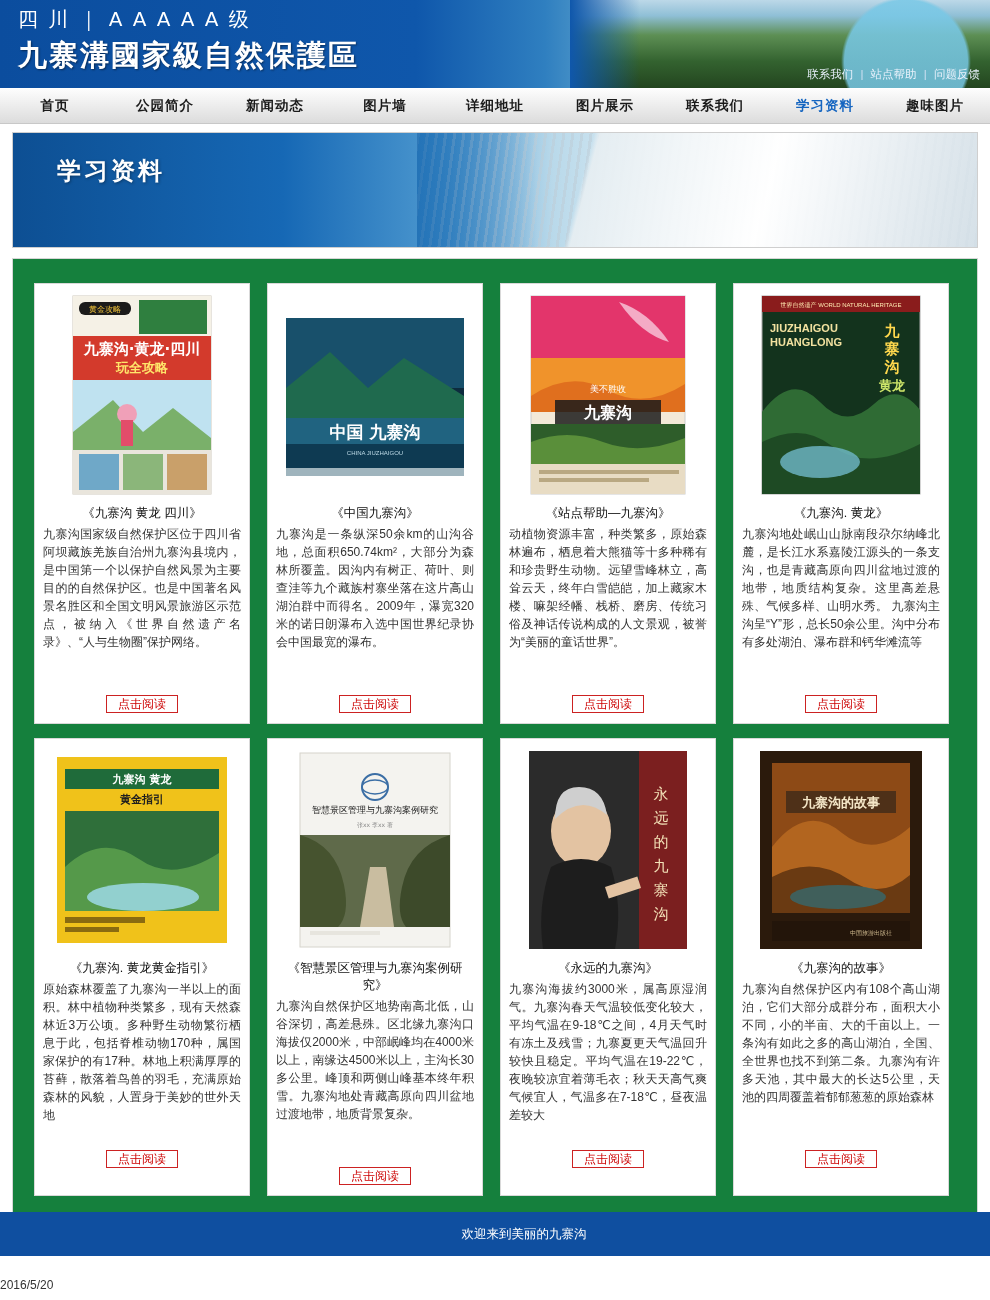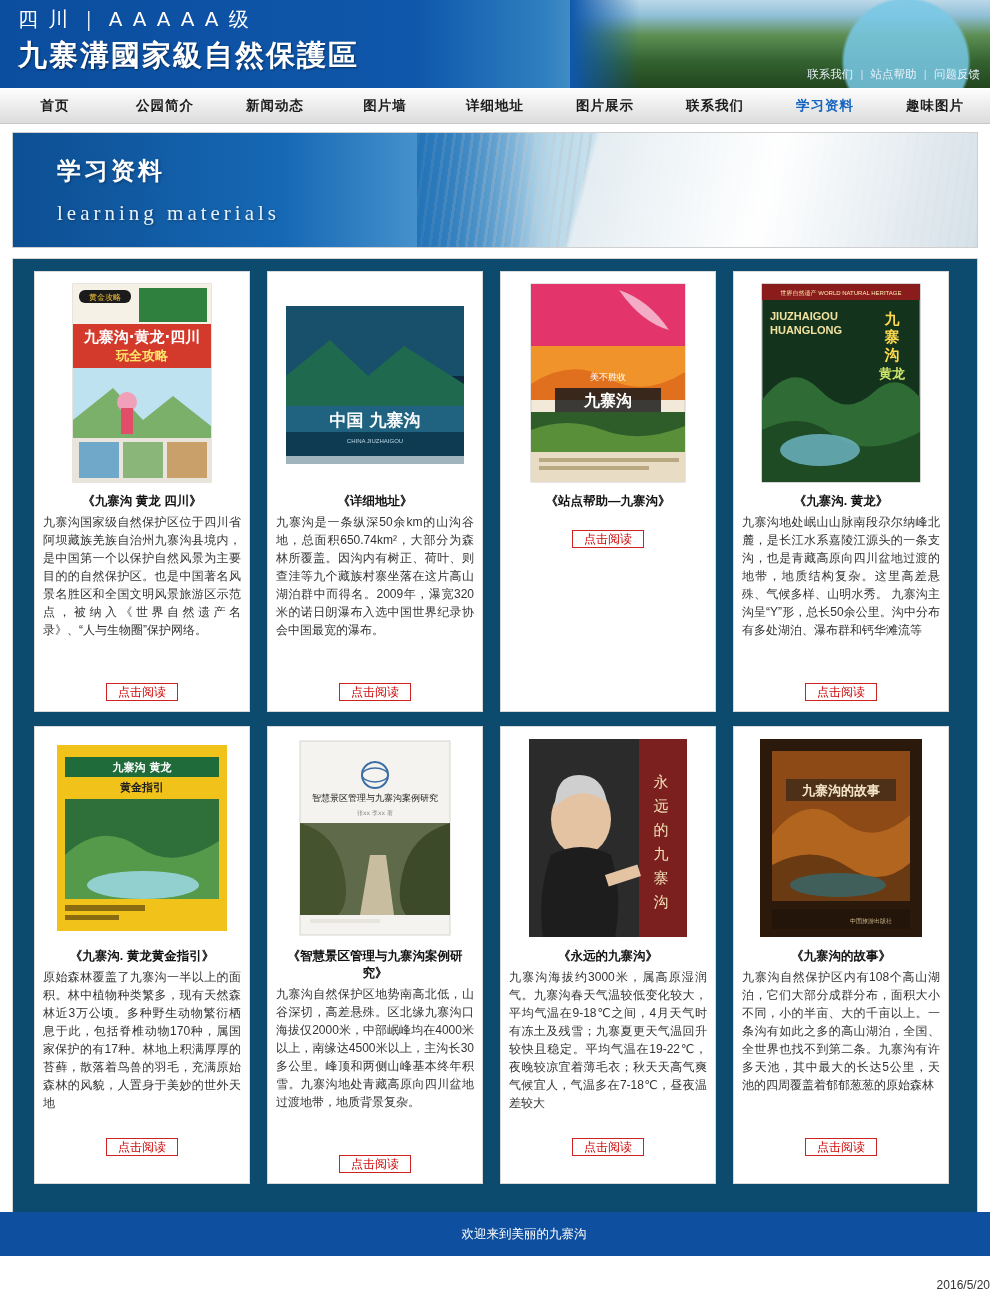--- a/index.html
+++ b/index.html
@@ -38,33 +38,33 @@
       linear-gradient(105deg, rgba(255,255,255,0) 0%, rgba(255,255,255,.0) 30%, rgba(230,238,242,.95) 31%, rgba(255,255,255,.98) 62%, rgba(210,222,230,.9) 100%),
       repeating-linear-gradient(98deg, rgba(190,205,215,.55) 0 3px, rgba(255,255,255,0) 3px 9px);}
   .banner-pages:after{content:"";position:absolute;left:0;top:0;width:120px;height:116px;
     background:linear-gradient(90deg,rgba(30,110,180,.85) 0%,rgba(30,110,180,0) 100%);}
   .banner-title{position:absolute;left:44px;top:22px;color:#ffffff;font-size:24px;font-weight:bold;letter-spacing:3px;z-index:3;
     text-shadow:1px 1px 3px rgba(0,0,0,.35);font-family:"DejaVu Sans",sans-serif;}
   .banner-sub{position:absolute;left:44px;top:68px;color:#eaf3fb;font-size:21px;letter-spacing:4px;z-index:3;
     font-family:"Liberation Serif",serif;text-shadow:1px 1px 3px rgba(0,0,0,.35);}
 
   
-  .content{width:966px;margin:10px auto 0;border:1px solid #d6d6d6;box-sizing:border-box;background:#0c4a6e;padding:12px 12px 14px;}
+  .content{width:966px;margin:10px auto 0;border:1px solid #d6d6d6;box-sizing:border-box;background:#15803d;padding:24px 12px 14px;}
   .grid{display:flex;flex-wrap:wrap;justify-content:flex-start;}
   .cell{width:216px;margin:0 8px 14px 9px;box-sizing:border-box;border:1px solid #d9d9d9;background:#fff;padding:8px 8px 10px;}
   .cover{width:198px;height:206px;margin:0 auto;display:block;border:0;}
-  .bk-title{text-align:center;font-size:12.5px;color:#111;margin:7px 0 3px;line-height:17px;font-weight:bold;}
+  .bk-title{text-align:center;font-size:12.5px;color:#111;margin:7px 0 3px;line-height:17px;}
   .bk-desc{font-size:12px;color:#333;line-height:18px;text-align:justify;height:150px;overflow:hidden;}
   .readbtn{display:block;width:70px;margin:20px auto 0;text-align:center;font-size:12px;color:#cc0000;
     border:1px solid #cc2222;background:#fff;line-height:16px;cursor:pointer;}
 
   
   .footer{position:absolute;left:0;bottom:44px;width:990px;height:44px;background:#0f4fa0;color:#fff;
     display:flex;align-items:center;justify-content:center;font-size:12.5px;padding-left:29px;}
-  .datebar{position:absolute;left:0;bottom:8px;width:990px;text-align:right;color:#333;font-size:12px;}
+  .datebar{position:absolute;left:0;bottom:8px;width:990px;text-align:left;color:#333;font-size:12px;}
 </style>
 </head>
 <body>
 
 <div class="page">
 
   <div class="header">
     <div class="hdr-photo"></div>
     <div class="prov">四 川 ｜ A A A A A 级</div>
     <div class="sitename">九寨溝國家級自然保護區</div>
@@ -85,21 +85,20 @@
     <a href="#">详细地址</a>
     <a href="#">图片展示</a>
     <a href="#">联系我们</a>
     <a href="#" class="active">学习资料</a>
     <a href="#">趣味图片</a>
   </div>
 
   <div class="banner-wrap">
     <div class="banner-pages"></div>
     <div class="banner-title">学习资料</div>
-    <div class="banner-sub">learning materials</div>
   </div>
 
   <div class="content">
     <div class="grid">
 
       <div class="cell">
         <svg class="cover" viewBox="0 0 198 206">
           <rect width="198" height="206" fill="#ffffff"></rect>
           <rect x="30" y="4" width="138" height="198" fill="#f2f0ea" stroke="#cfc9bd"></rect>
           <rect x="30" y="4" width="138" height="40" fill="#f5f1e6"></rect>
@@ -128,21 +127,21 @@
           <rect width="198" height="206" fill="#ffffff"></rect>
           <rect x="10" y="26" width="178" height="150" fill="#0d2b3e"></rect>
           <rect x="10" y="26" width="178" height="70" fill="#18506b"></rect>
           <path d="M10 96 L54 60 L92 96 L128 66 L188 104 L188 126 L10 126 Z" fill="#1f6a4e"></path>
           <rect x="10" y="126" width="178" height="50" fill="#0e3a52"></rect>
           <rect x="10" y="126" width="178" height="26" fill="#2d7fa0" opacity=".6"></rect>
           <text x="99" y="146" font-size="17" fill="#ffffff" text-anchor="middle" font-family="DejaVu Sans" font-weight="bold">中国 九寨沟</text>
           <text x="99" y="163" font-size="6" fill="#bcd9e6" text-anchor="middle" font-family="Liberation Sans">CHINA JIUZHAIGOU</text>
           <rect x="10" y="176" width="178" height="8" fill="#9fb4bd"></rect>
         </svg>
-        <div class="bk-title">《详细地址》</div>
+        <div class="bk-title">《中国九寨沟》</div>
         <div class="bk-desc">九寨沟是一条纵深50余km的山沟谷地，总面积650.74km²，大部分为森林所覆盖。因沟内有树正、荷叶、则查洼等九个藏族村寨坐落在这片高山湖泊群中而得名。2009年，瀑宽320米的诺日朗瀑布入选中国世界纪录协会中国最宽的瀑布。</div>
         <div class="readbtn">点击阅读</div>
       </div>
 
       <div class="cell">
         <svg class="cover" viewBox="0 0 198 206">
           <rect width="198" height="206" fill="#ffffff"></rect>
           <rect x="22" y="4" width="154" height="198" fill="#f3e9d8" stroke="#ccc"></rect>
           <rect x="22" y="4" width="154" height="62" fill="#e3356b"></rect>
           <path d="M110 10 q30 10 50 40 q-28 -8 -50 -40 Z" fill="#f7c9dc" opacity=".8"></path>
@@ -151,20 +150,21 @@
           <text x="99" y="100" font-size="9" fill="#ffffff" text-anchor="middle" font-family="DejaVu Sans">美不胜收</text>
           <rect x="46" y="108" width="106" height="24" fill="#1b1b1b" opacity=".85"></rect>
           <text x="99" y="126" font-size="16" fill="#ffffff" text-anchor="middle" font-family="DejaVu Sans" font-weight="bold">九寨沟</text>
           <rect x="22" y="132" width="154" height="40" fill="#2e5d2a"></rect>
           <path d="M22 150 q36 -14 72 0 q38 14 82 -4 v26 h-154 Z" fill="#5a8f3a"></path>
           <rect x="22" y="172" width="154" height="30" fill="#e8dcc4"></rect>
           <rect x="30" y="178" width="140" height="4" fill="#b9a882"></rect>
           <rect x="30" y="186" width="110" height="4" fill="#b9a882"></rect>
         </svg>
         <div class="bk-title">《站点帮助—九寨沟》</div>
+        <div class="bk-desc">动植物资源丰富，种类繁多，原始森林遍布，栖息着大熊猫等十多种稀有和珍贵野生动物。远望雪峰林立，高耸云天，终年白雪皑皑，加上藏家木楼、嘛架经幡、栈桥、磨房、传统习俗及神话传说构成的人文景观，被誉为“美丽的童话世界”。</div>
         <div class="readbtn">点击阅读</div>
       </div>
 
       <div class="cell">
         <svg class="cover" viewBox="0 0 198 206">
           <rect width="198" height="206" fill="#ffffff"></rect>
           <rect x="20" y="4" width="158" height="198" fill="#13331d" stroke="#aaa"></rect>
           <rect x="20" y="4" width="158" height="16" fill="#8a1c1c"></rect>
           <text x="99" y="15" font-size="6" fill="#ffe9b0" text-anchor="middle" font-family="Liberation Sans">世界自然遗产  WORLD NATURAL HERITAGE</text>
           <text x="28" y="40" font-size="11" fill="#f3e2a0" font-family="Liberation Sans" font-weight="bold">JIUZHAIGOU</text>

